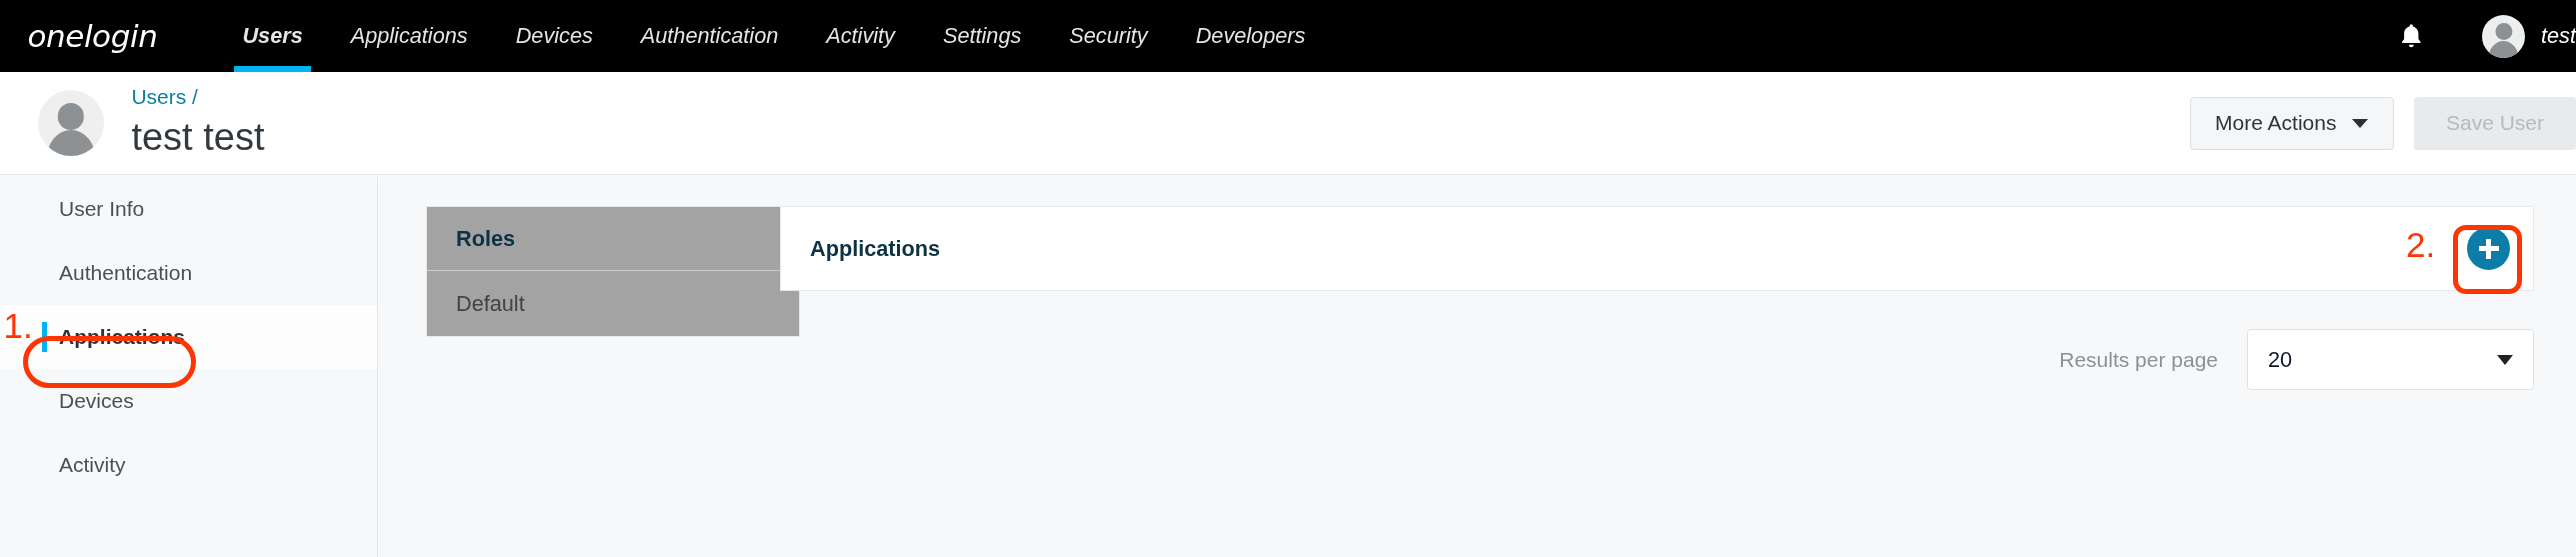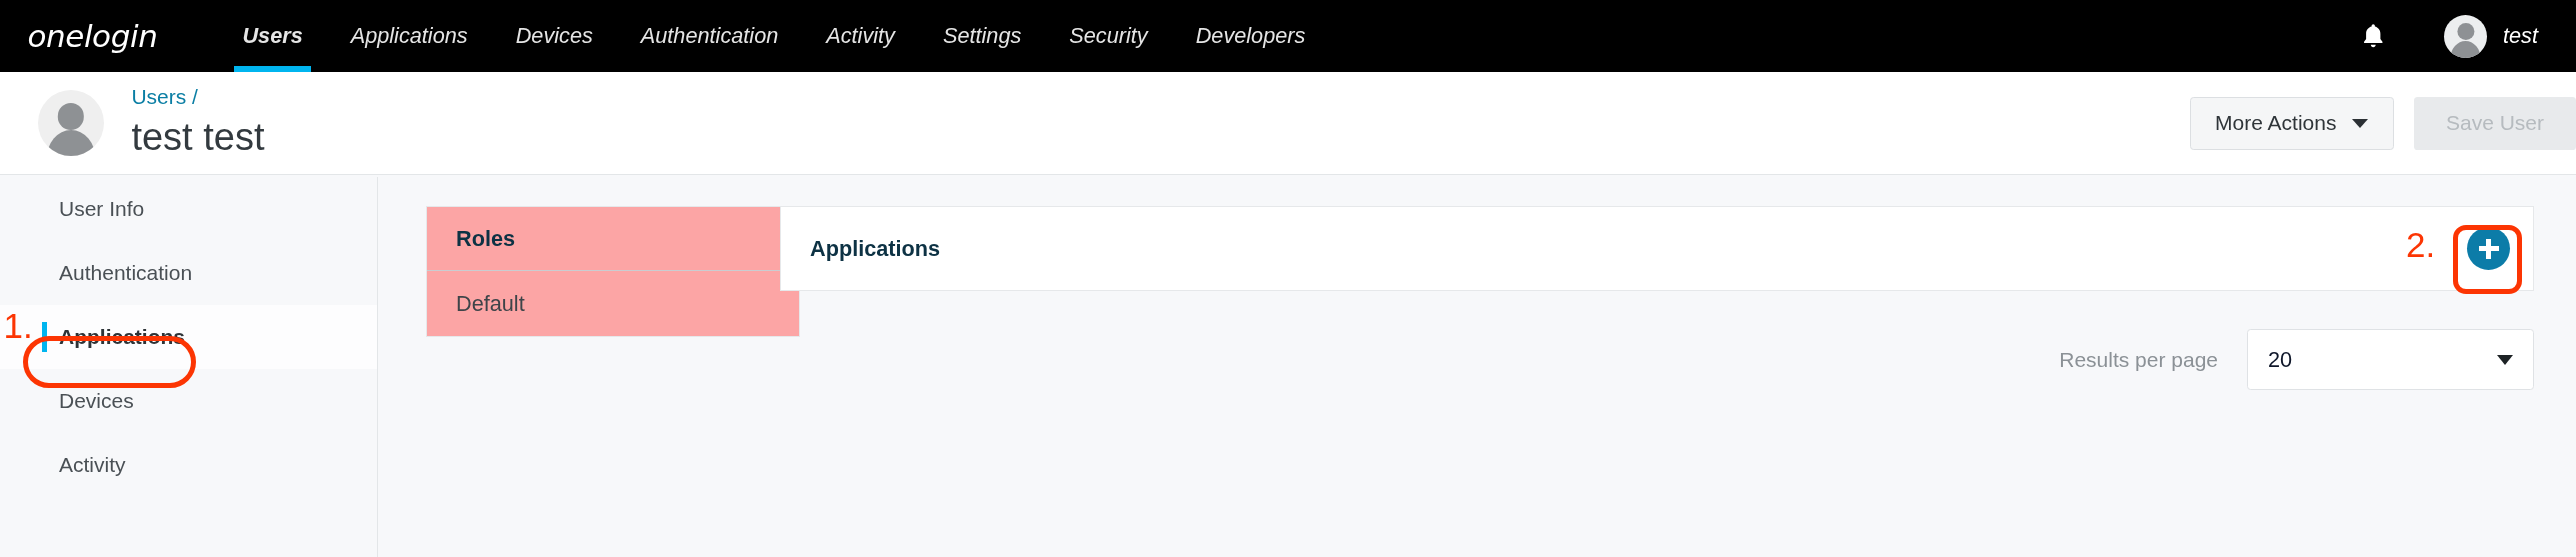--- a/index.html
+++ b/index.html
@@ -38,21 +38,21 @@
     white-space: nowrap;
     cursor: pointer;
   }
   .navitem.active { font-weight: 700; }
   .navitem.active::after {
     content: ""; position: absolute;
     left: 16px; right: 16px; bottom: 0; height: 5.8px;
     background: #00b5ef;
   }
   .nav-right {
-    margin-left: auto; display: flex; align-items: center; gap: 0; padding-right: 38px; text-align: right;
+    margin-left: auto; display: flex; align-items: center; gap: 0;  text-align: right;
   }
   .bell { width: 40px; height: 40px; display: flex; align-items: center; justify-content: center; cursor: pointer; margin-right: 51px; }
   .user-chip { display: flex; align-items: center; cursor: pointer; }
   .avatar-sm {
     width: 43px; height: 43px; border-radius: 50%;
     background: #eceeef; overflow: hidden; position: relative;
     margin-right: 16px; flex: none;
   }
   .avatar-sm .head { position: absolute; left: 50%; top: 20%; transform: translateX(-50%);
     width: 40%; height: 40%; border-radius: 50%; background: #8e9194; }
@@ -114,21 +114,21 @@
     content: ""; position: absolute; left: 42px; top: 50%; transform: translateY(-50%);
     width: 5px; height: 30px; background: #00b5ef;
   }
 
   
   .main { position: absolute; left: 380px; top: 177px; right: 0; bottom: 0; background: #f7f8fa; }
 
   .card-roles {
     position: absolute; left: 46px; top: 29px;
     width: 374px;
-    background: #fca5a5; border: 1.4px solid #e6e8ea;
+    background: #a3a3a3; border: 1.4px solid #e6e8ea;
   }
   .roles-head {
     height: 64px; display: flex; align-items: center; padding-left: 29px;
     color: #0d3244; font-size: 21.7px; font-weight: 700;
     border-bottom: 1.4px solid #c9cdd1;
   }
   .roles-row {
     height: 65px; display: flex; align-items: center; padding-left: 29px;
     color: #3e4449; font-size: 21.7px;
   }

